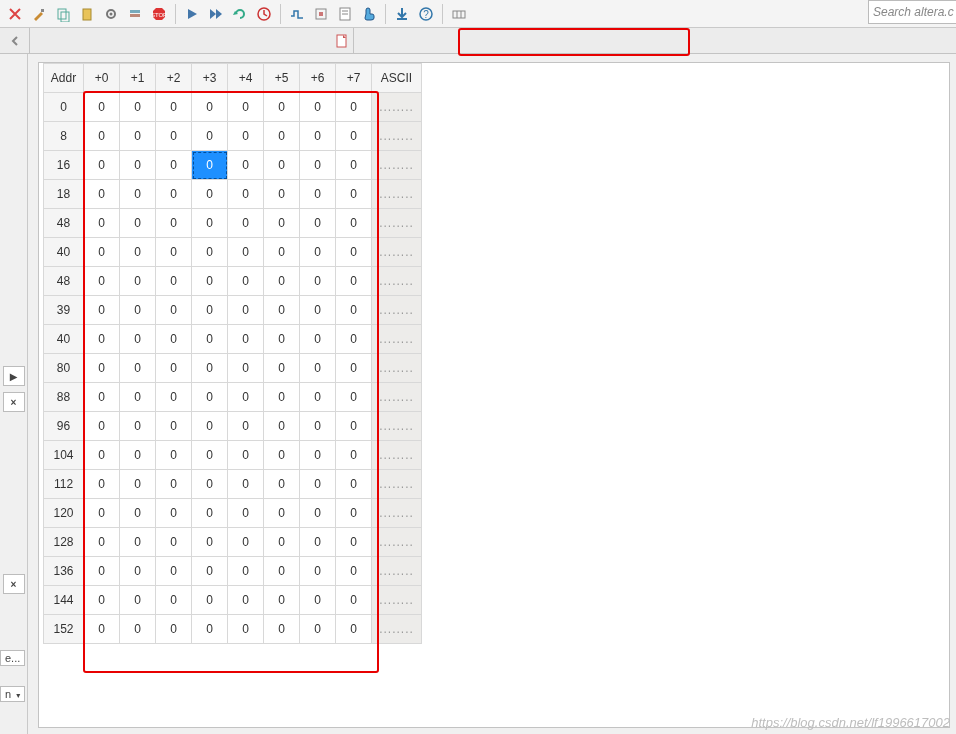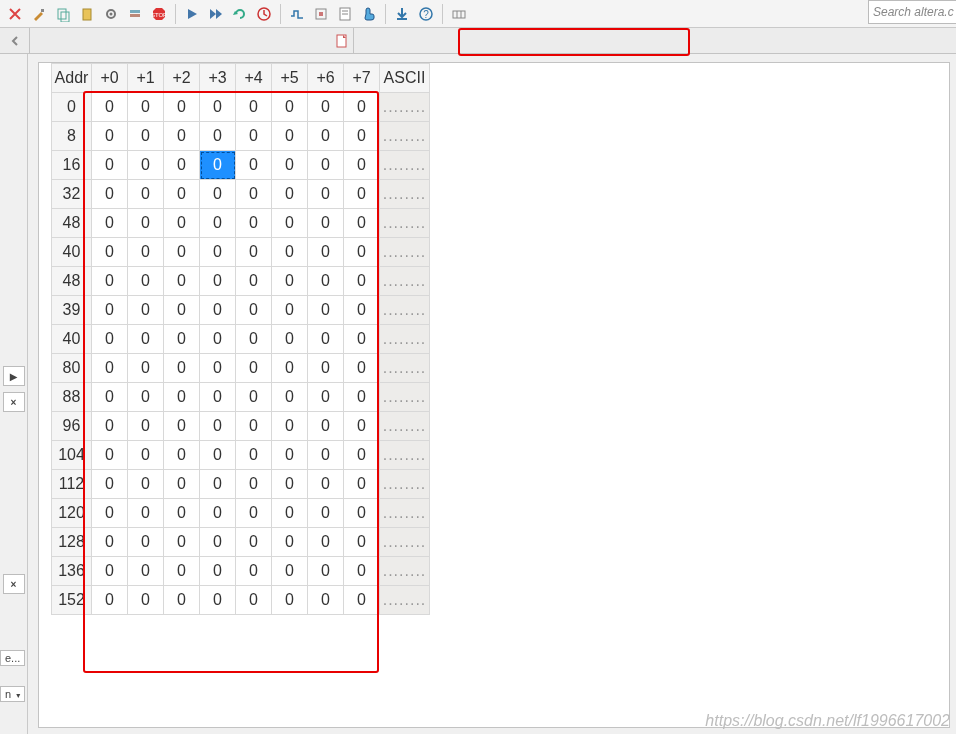--- a/index.html
+++ b/index.html
@@ -129,22 +129,22 @@
     flex:1;
     background:#fff;
     border:1px solid #c3c3c3;
     margin:8px 6px 6px 10px;
     overflow:auto;
     position:relative;
   }
 
   table.mem {
     border-collapse: collapse;
-    font-size:16px;
-    margin-left:12px;
+    font-size:12px;
+    margin-left:4px;
   }
   table.mem th, table.mem td {
     border:1px solid #d8d8d8;
     text-align:center;
     height:29px;
   }
   table.mem th {
     background:#f5f5f5;
     font-weight:normal;
     color:#333;
@@ -183,21 +183,21 @@
     left:44px; top:28px;
     width:296px; height:582px;
     pointer-events:none;
   }
 
   
   .watermark {
     position:absolute;
     right:6px; bottom:4px;
     color:#bdbdbd;
-    font-size:16px;
+    font-size:13px;
     font-style:italic;
     pointer-events:none;
     margin-top:28px;
   }
 
   
   svg { display:block; }
 
   
   .clip-chip {
@@ -442,21 +442,21 @@
             <td class="val">0</td>
             <td class="val">0</td>
             <td class="val sel">0</td>
             <td class="val">0</td>
             <td class="val">0</td>
             <td class="val">0</td>
             <td class="val">0</td>
             <td class="ascii">........</td>
           </tr>
           <tr>
-            <td class="addr">32</td>
+            <td class="addr">18</td>
             <td class="val">0</td>
             <td class="val">0</td>
             <td class="val">0</td>
             <td class="val">0</td>
             <td class="val">0</td>
             <td class="val">0</td>
             <td class="val">0</td>
             <td class="val">0</td>
             <td class="ascii">........</td>
           </tr>
@@ -599,20 +599,32 @@
             <td class="val">0</td>
             <td class="val">0</td>
             <td class="val">0</td>
             <td class="val">0</td>
             <td class="val">0</td>
             <td class="val">0</td>
             <td class="ascii">........</td>
           </tr>
           <tr>
             <td class="addr">136</td>
+            <td class="val">0</td>
+            <td class="val">0</td>
+            <td class="val">0</td>
+            <td class="val">0</td>
+            <td class="val">0</td>
+            <td class="val">0</td>
+            <td class="val">0</td>
+            <td class="val">0</td>
+            <td class="ascii">........</td>
+          </tr>
+          <tr>
+            <td class="addr">144</td>
             <td class="val">0</td>
             <td class="val">0</td>
             <td class="val">0</td>
             <td class="val">0</td>
             <td class="val">0</td>
             <td class="val">0</td>
             <td class="val">0</td>
             <td class="val">0</td>
             <td class="ascii">........</td>
           </tr>

